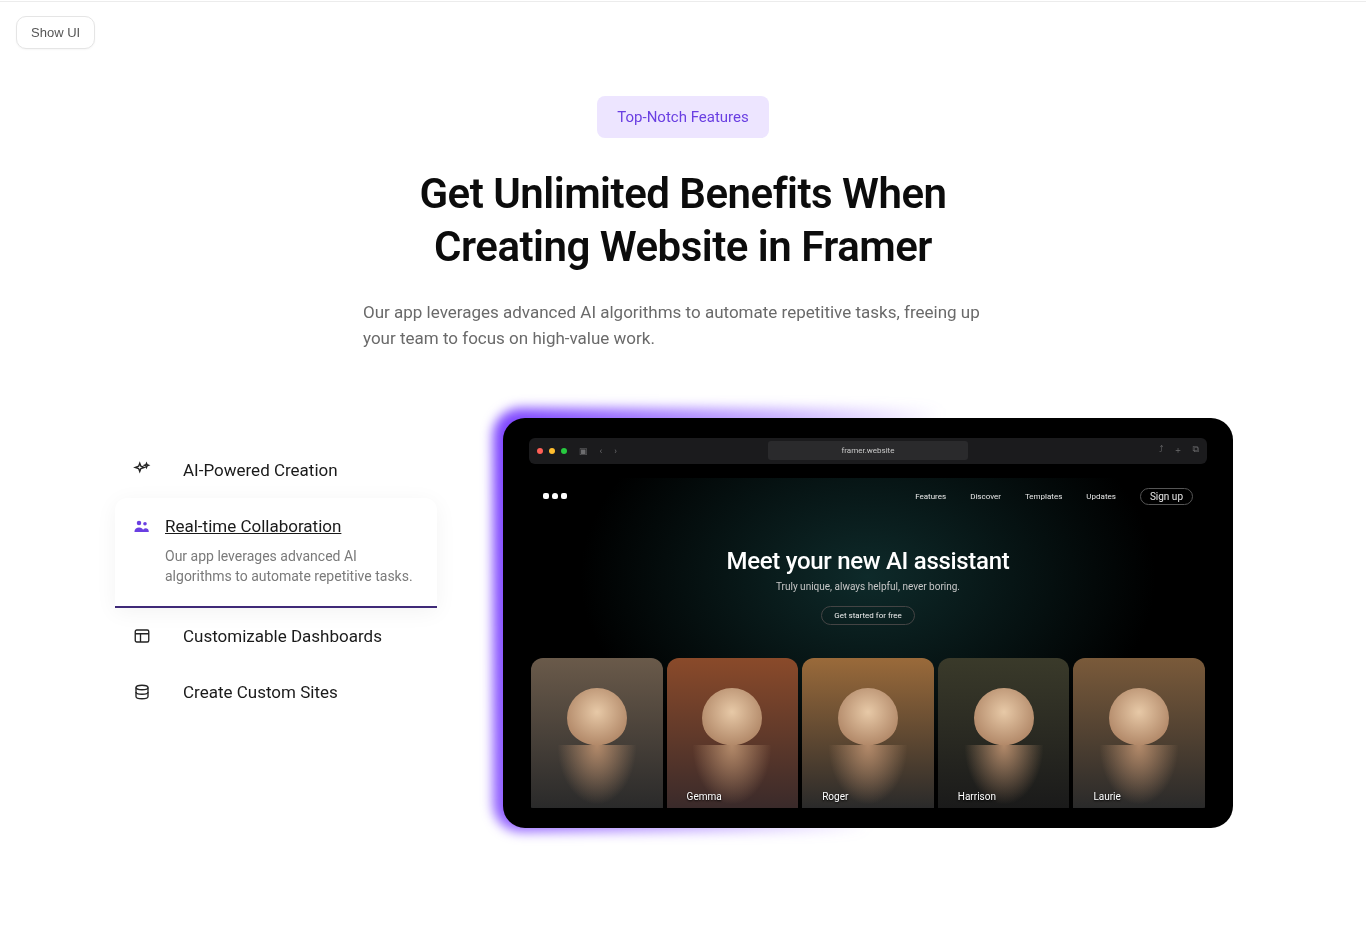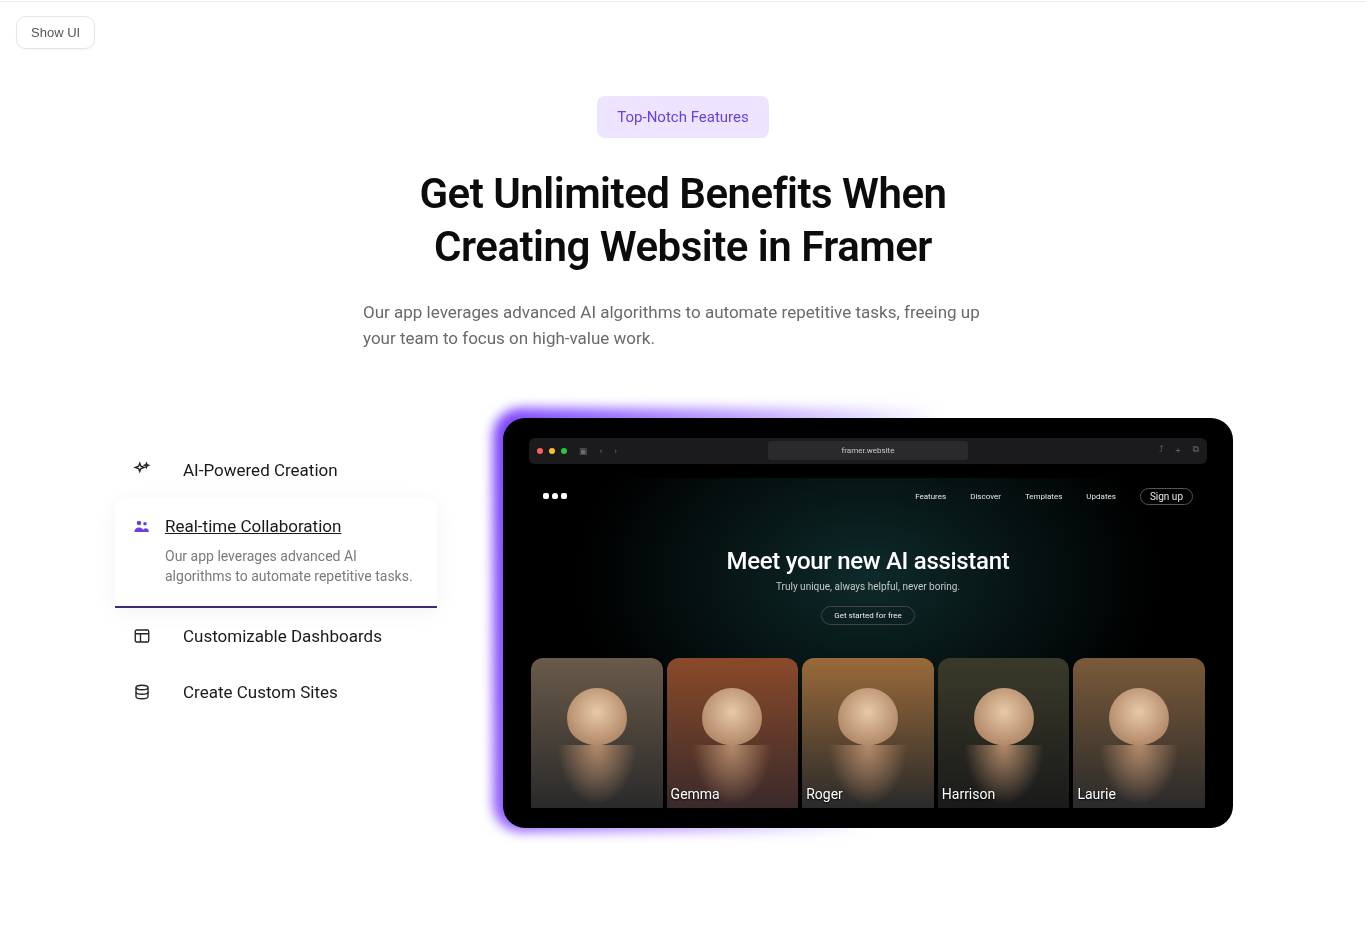--- a/index.html
+++ b/index.html
@@ -131,21 +131,21 @@
   .nav-links{display:flex;gap:24px;align-items:center}
   .signup{border:1px solid #555;border-radius:12px;padding:2px 9px;font-size:10px}
   .hero2{text-align:center;margin-top:32px}
   .hero2 h2{font-size:24px;font-weight:500;letter-spacing:-.3px}
   .hero2 p{font-size:10px;color:#c7c7c7;margin-top:6px}
   .cta{display:inline-block;margin-top:14px;border:1px solid #444;border-radius:14px;padding:4px 12px;font-size:8px;color:#eee}
 
   .people{position:absolute;left:0;right:0;bottom:0;display:flex;gap:4px;padding:0 2px}
   .card{flex:1;height:150px;border-radius:12px 12px 0 0;position:relative;overflow:hidden}
   .card .grad{position:absolute;inset:0}
-  .card .namebar{position:absolute;left:4px;bottom:6px;font-size:14px;color:#fff;text-shadow:0 1px 2px #000}
+  .card .namebar{position:absolute;left:20px;bottom:6px;font-size:10px;color:#fff;text-shadow:0 1px 2px #000}
   .card:nth-child(1) .grad{background:linear-gradient(180deg,#6a5a4a,#2a2a2a)}
   .card:nth-child(2) .grad{background:linear-gradient(180deg,#8a4a2a,#3a2a2a)}
   .card:nth-child(3) .grad{background:linear-gradient(180deg,#9a6a3a,#2a2a2a)}
   .card:nth-child(4) .grad{background:linear-gradient(180deg,#3a3a2a,#1a1a1a)}
   .card:nth-child(5) .grad{background:linear-gradient(180deg,#7a5a3a,#2a2a2a)}
   
   .face{position:absolute;left:50%;top:40%;transform:translate(-50%,-50%);width:60px;height:60px;border-radius:50%;
         background:radial-gradient(circle at 50% 40%, #e7c9a7 0%, #b38a6a 70%, transparent 72%);}
   .face::after{content:"";position:absolute;left:50%;top:95%;transform:translateX(-50%);width:80px;height:60px;
         background:radial-gradient(ellipse at top, #b38a6a 0%, transparent 70%);}

